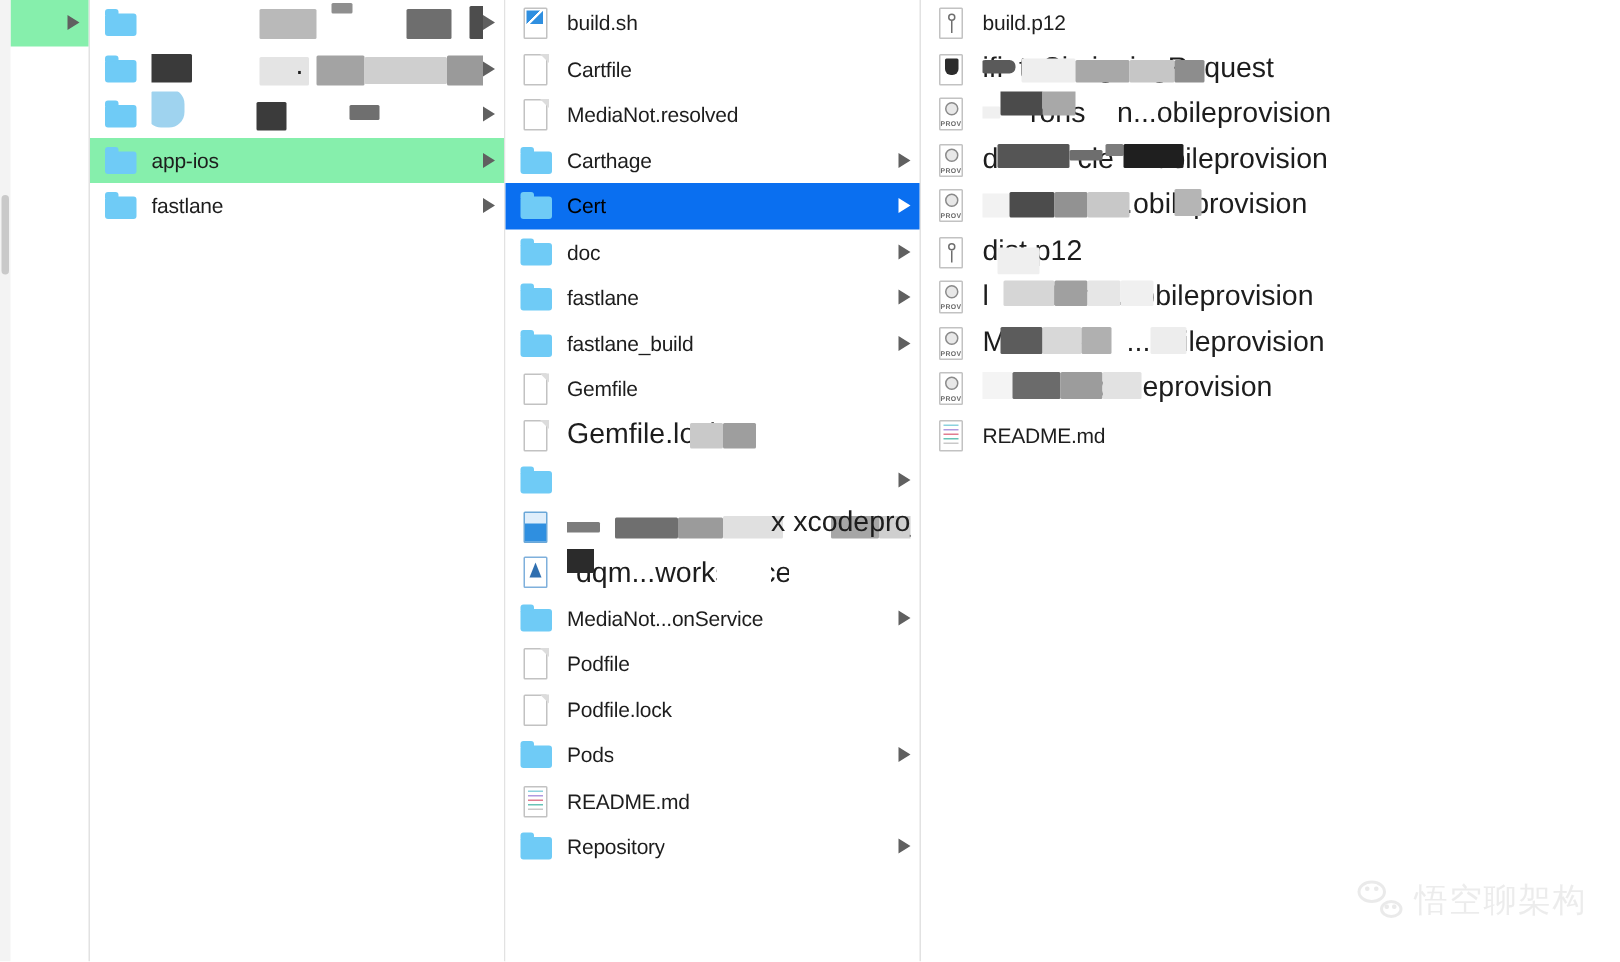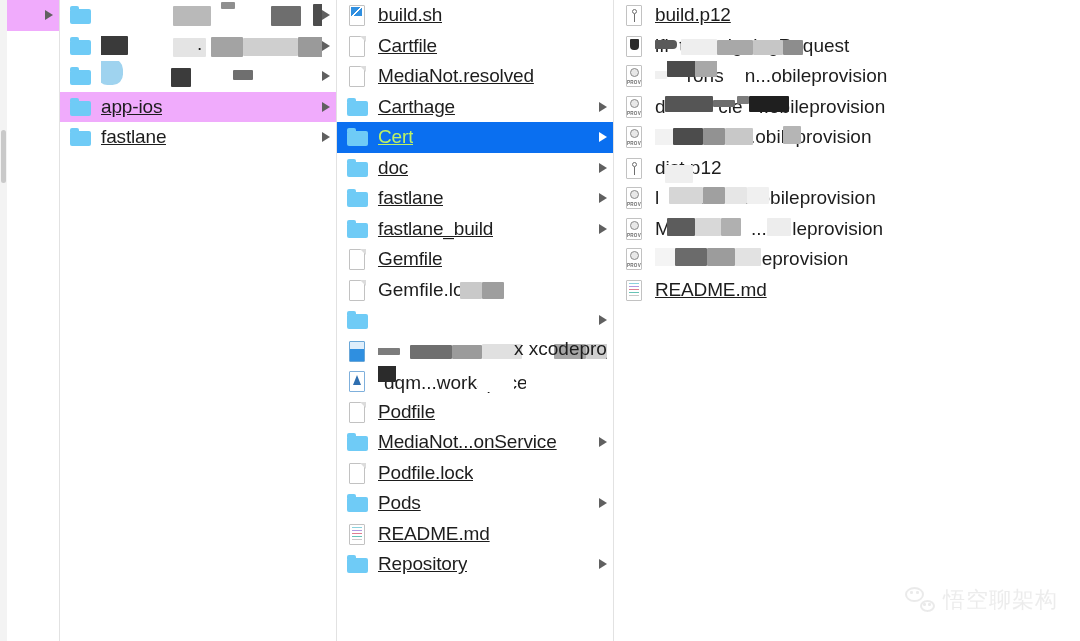--- a/index.html
+++ b/index.html
@@ -18,25 +18,25 @@
   
   .col{position:relative;height:641px;box-sizing:border-box;background:#fff;
        border-right:1px solid #e2e2e2;flex:0 0 auto;}
   .col-0{width:60px;padding-left:7px;box-sizing:border-box;}
   .col-1{width:277px;}
   .col-2{width:277px;}
   .col-3{width:466px;border-right:none;}
 
   .row{height:30.5px;display:flex;align-items:center;padding:0 6px 0 10px;
        box-sizing:border-box;position:relative;}
-  .row .label{font-size:19px;color:#1d1d1d;letter-spacing:-0.15px;
-       white-space:nowrap;overflow:hidden;line-height:30px;text-decoration:underline;}
+  .row .label{font-size:14px;color:#1d1d1d;letter-spacing:-0.15px;
+       white-space:nowrap;overflow:hidden;line-height:30px;}
   .row.sel{background:#0a6ff0;}
-  .row.sel .label{color:#bef264;}
-  .row.inactive-sel{background:#f0abfc;}
+  .row.sel .label{color:#000000;}
+  .row.inactive-sel{background:#86efac;}
   .row .arrow{margin-left:auto;flex:0 0 auto;font-size:0;line-height:0;}
   .arrow-tri{width:0;height:0;border-left:8px solid #606060;
        border-top:5.5px solid transparent;border-bottom:5.5px solid transparent;}
   .row.sel .arrow-tri{border-left-color:#ffffff;}
 
   
   .ic{width:22px;height:26px;flex:0 0 auto;margin-right:9px;position:relative;}
 
   
   .ic-folder:before{content:"";position:absolute;left:0;top:7px;width:21px;height:15px;
@@ -289,30 +289,30 @@
       <div class="ic ic-xcws"></div>
       <div class="rowwrap">
         <div class="rt" style="left:6px;top:2px;">dqm...workspace</div>
         <div class="red" style="left:-4px;top:-4px;width:22px;height:20px;background:#2b2b2b;"></div>
         <div class="red" style="left:100px;top:6px;width:36px;height:20px;background:#ffffff;"></div>
         <div class="red" style="left:148px;top:6px;width:30px;height:20px;background:#ffffff;"></div>
       </div>
     </div>
 
     <div class="row">
+      <div class="ic ic-folder"></div>
+      <div class="label">MediaNot...onService</div>
+      <div class="arrow">
+          <div class="arrow-tri"></div>
+        </div>
+    </div>
+
+    <div class="row">
       <div class="ic ic-doc"></div>
       <div class="label">Podfile</div>
-    </div>
-
-    <div class="row">
-      <div class="ic ic-folder"></div>
-      <div class="label">MediaNot...onService</div>
-      <div class="arrow">
-          <div class="arrow-tri"></div>
-        </div>
     </div>
 
     <div class="row">
       <div class="ic ic-doc"></div>
       <div class="label">Podfile.lock</div>
     </div>
 
     <div class="row">
       <div class="ic ic-folder"></div>
       <div class="label">Pods</div>

